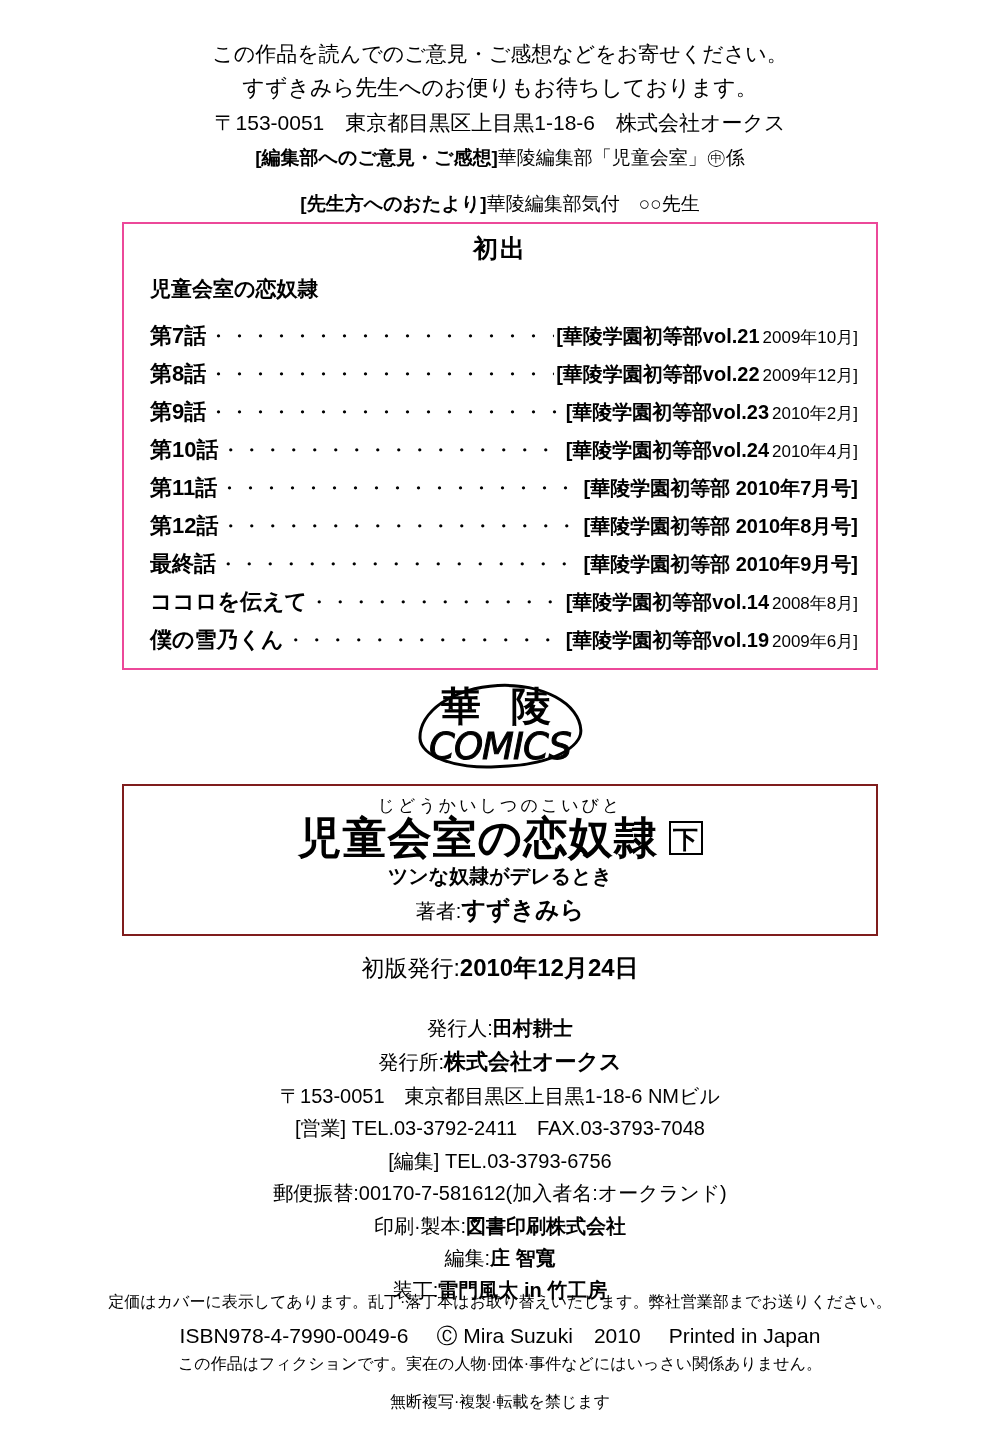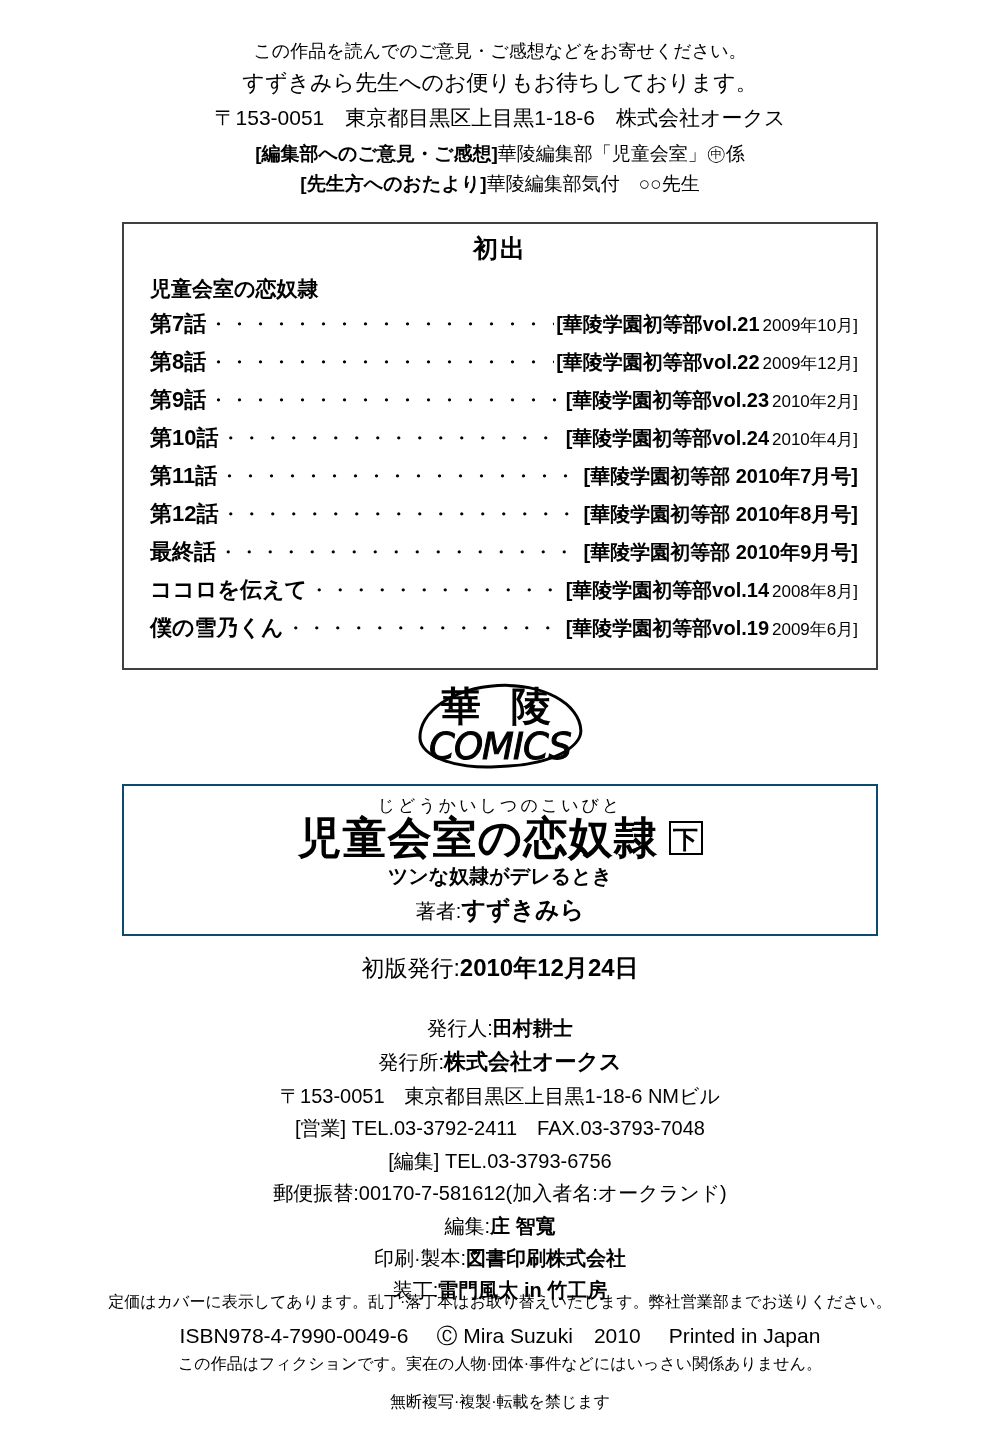--- a/index.html
+++ b/index.html
@@ -20,51 +20,51 @@
     height: 1433px;
     position: relative;
   }
 
   
   .top-block {
     text-align: center;
     padding-top: 38px;
     line-height: 1.55;
   }
-  .top-line-1 { font-size: 18px; }
+  .top-line-1 { font-size: 21px; }
   .top-line-2 { font-size: 22px; }
   .top-line-3 { font-size: 21px; margin-top: 2px; }
   .top-line-4 { font-size: 19px; margin-top: 4px; }
-  .top-line-5 { font-size: 19px; margin-top: 1px; }
+  .top-line-5 { font-size: 19px; margin-top: 16px; }
   .b { font-weight: bold; }
 
   
   .shoshutsu-box {
     position: absolute;
     left: 122px;
     top: 222px;
     width: 756px;
     height: 448px;
-    border: 2px solid #404040;
+    border: 2px solid #ec4899;
     box-sizing: border-box;
   }
   .shoshutsu-title {
     text-align: center;
     font-size: 25px;
     font-weight: bold;
     margin-top: 8px;
     letter-spacing: 2px;
   }
   .shoshutsu-sub {
     font-size: 21px;
     font-weight: bold;
     margin: 10px 0 0 26px;
   }
   .entries {
-    margin: 6px 0 0 0;
+    margin: 18px 0 0 0;
     padding: 0;
     list-style: none;
   }
   .entry {
     display: flex;
     align-items: baseline;
     padding: 0 18px 0 26px;
     height: 38px;
   }
   .entry-label {
@@ -138,21 +138,21 @@
     pointer-events: none;
   }
 
   
   .title-box {
     position: absolute;
     left: 122px;
     top: 784px;
     width: 756px;
     height: 152px;
-    border: 2px solid #0c4a6e;
+    border: 2px solid #7f1d1d;
     box-sizing: border-box;
     text-align: center;
   }
   .title-furigana {
     font-size: 17px;
     margin-top: 8px;
     letter-spacing: 3px;
   }
   .title-main-row {
     display: flex;
@@ -331,24 +331,24 @@
         <span>発行人:</span><span class="strong">田村耕士</span>
       </div>
       <div class="row">
         <span>発行所:</span><span class="big">株式会社オークス</span>
       </div>
       <div class="row">〒153-0051　東京都目黒区上目黒1-18-6 NMビル</div>
       <div class="row">[営業] TEL.03-3792-2411　FAX.03-3793-7048</div>
       <div class="row">[編集] TEL.03-3793-6756</div>
       <div class="row">郵便振替:00170-7-581612(加入者名:オークランド)</div>
       <div class="row">
+        <span>印刷·製本:</span><span class="strong">図書印刷株式会社</span>
+      </div>
+      <div class="row">
         <span>編集:</span><span class="strong">庄 智寬</span>
-      </div>
-      <div class="row">
-        <span>印刷·製本:</span><span class="strong">図書印刷株式会社</span>
       </div>
       <div class="row">
         <span>装丁:</span><span class="strong">雷門風太 in 竹工房</span>
       </div>
     </div>
   </div>
 
   <div class="footer">
     <div class="footer-1">定価はカバーに表示してあります。乱丁·落丁本はお取り替えいたします。弊社営業部までお送りください。</div>
     <div class="footer-2">

